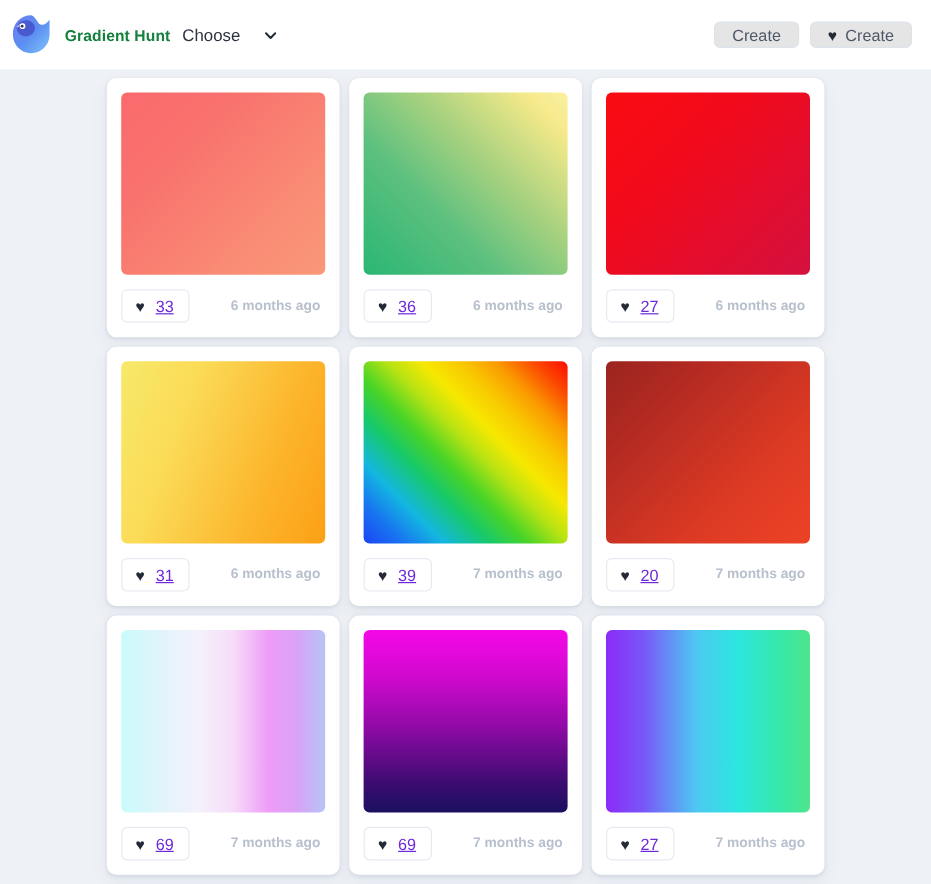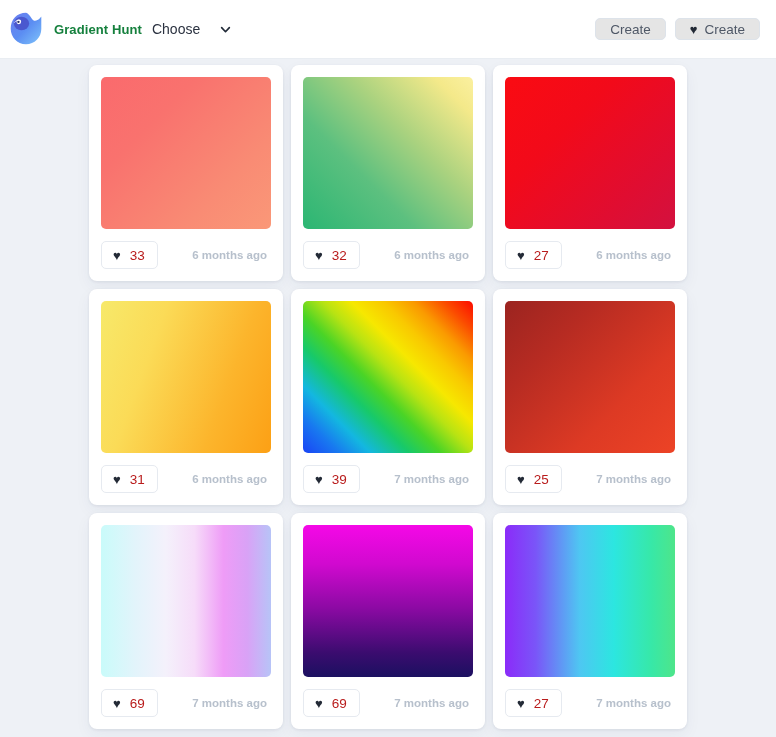--- a/index.html
+++ b/index.html
@@ -113,21 +113,21 @@
     gap: 9px;
     height: 28px;
     padding: 0 12px 0 11px;
     border: 1px solid #e6eaf0;
     border-radius: 5px;
     background: #fff;
     cursor: pointer;
     font-family: inherit;
   }
   .likebtn .heart { color: #232a36; font-size: 13px; line-height: 1; }
-  .likebtn .cnt { font-size: 13.5px; color: #b91c1c; }
+  .likebtn .cnt { font-size: 13.5px; color: #6d28d9; text-decoration: underline; }
   .ago {
     font-size: 11.5px;
     color: #b7c0cc;
     padding-right: 4px;
     white-space: nowrap;
     font-weight: bold;
   }
 
   
   .g0 { background: linear-gradient(135deg, #fa6a6d 0%, #f9726e 30%, #f98b74 72%, #fa9878 100%); }
@@ -205,21 +205,21 @@
             <span class="cnt">33</span>
           </button>
           <span class="ago">6 months ago</span>
         </div>
       </div>
       <div class="card">
         <div class="swatch g1"></div>
         <div class="meta">
           <button class="likebtn">
             <span class="heart">♥</span>
-            <span class="cnt">32</span>
+            <span class="cnt">36</span>
           </button>
           <span class="ago">6 months ago</span>
         </div>
       </div>
       <div class="card">
         <div class="swatch g2"></div>
         <div class="meta">
           <button class="likebtn">
             <span class="heart">♥</span>
             <span class="cnt">27</span>
@@ -245,21 +245,21 @@
             <span class="cnt">39</span>
           </button>
           <span class="ago">7 months ago</span>
         </div>
       </div>
       <div class="card">
         <div class="swatch g5"></div>
         <div class="meta">
           <button class="likebtn">
             <span class="heart">♥</span>
-            <span class="cnt">25</span>
+            <span class="cnt">20</span>
           </button>
           <span class="ago">7 months ago</span>
         </div>
       </div>
       <div class="card">
         <div class="swatch g6"></div>
         <div class="meta">
           <button class="likebtn">
             <span class="heart">♥</span>
             <span class="cnt">69</span>

